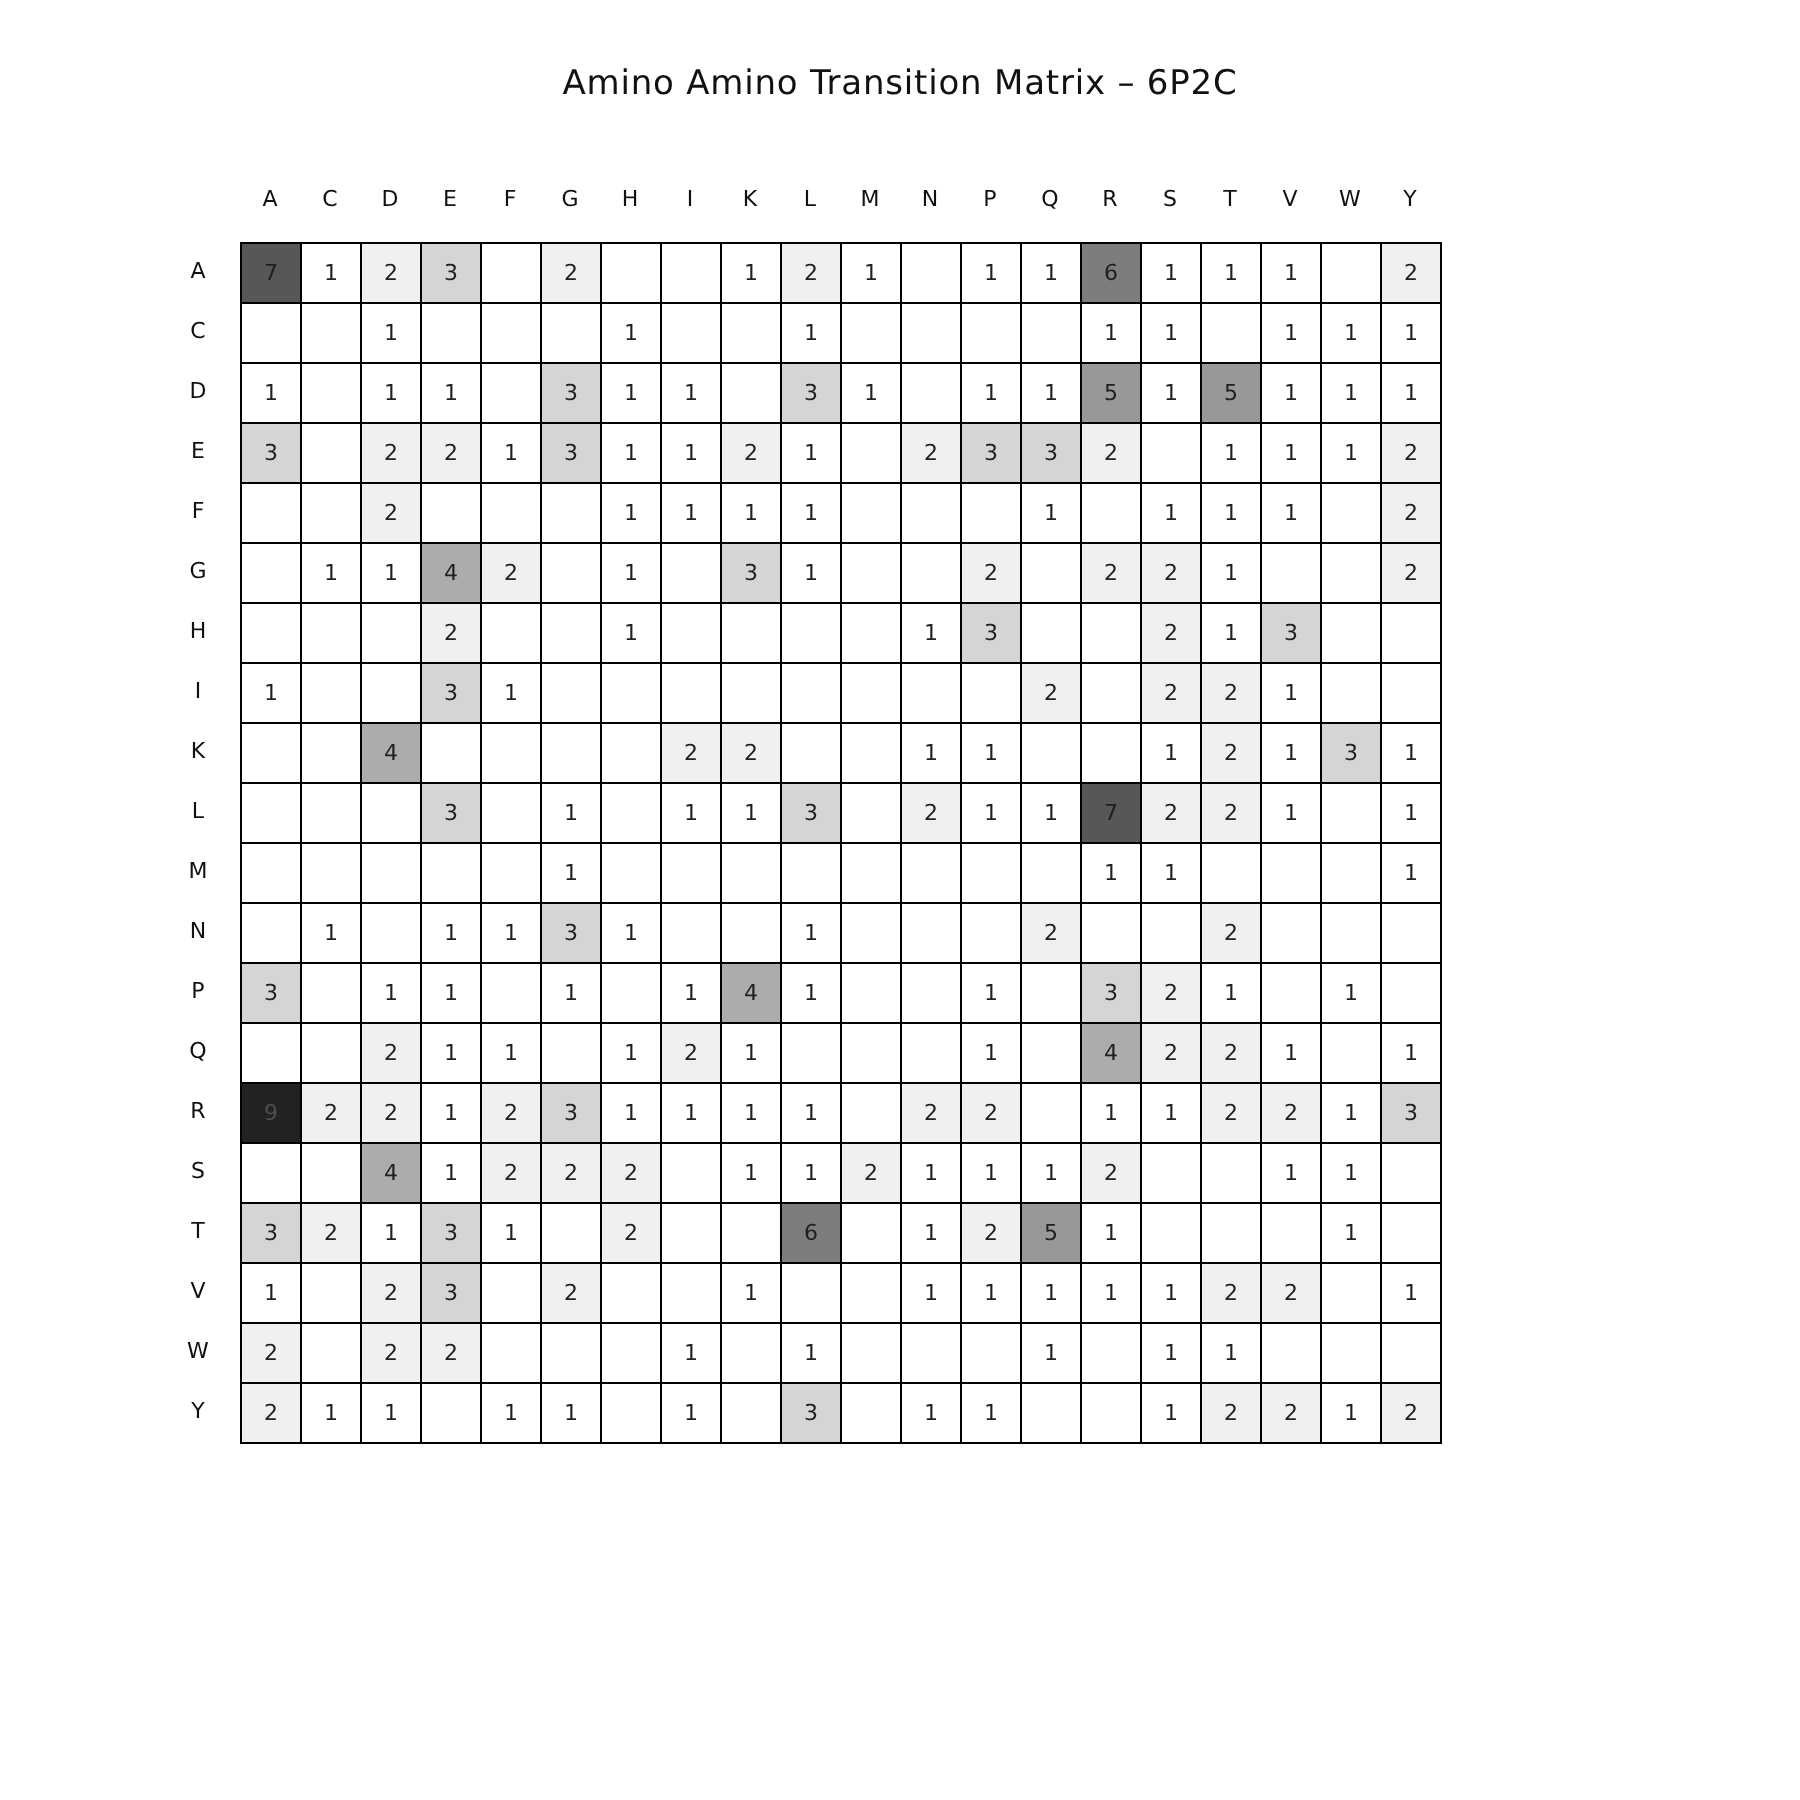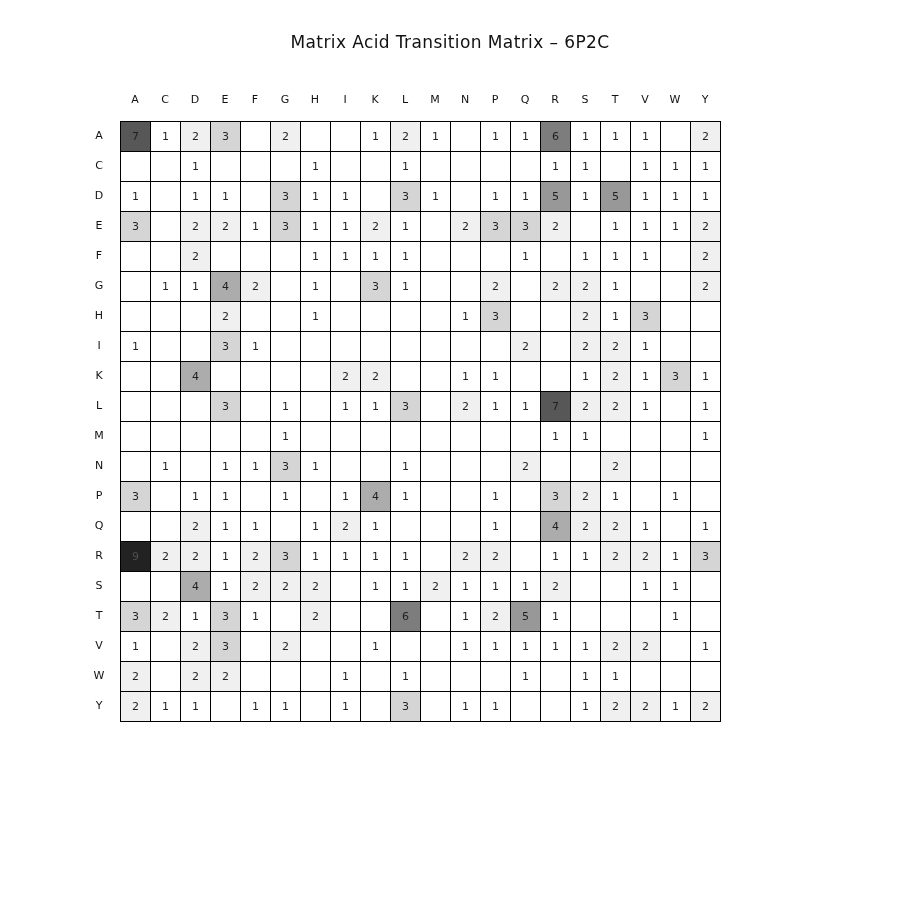--- a/index.html
+++ b/index.html
@@ -29,21 +29,21 @@
   .cell {
     box-sizing:border-box; border-left:1px solid #000000; border-top:1px solid #000000;
     display:flex; align-items:center; justify-content:center;
     font-size:11px; background:#ffffff; color:#1f1f1f;
   }
 </style>
 </head>
 <body>
 
 <div class="figure">
-  <div class="title">Matrix Acid Transition Matrix – 6P2C</div>
+  <div class="title">Amino Amino Transition Matrix – 6P2C</div>
   <div class="col-labels">
       <span>A</span>
       <span>C</span>
       <span>D</span>
       <span>E</span>
       <span>F</span>
       <span>G</span>
       <span>H</span>
       <span>I</span>
       <span>K</span>

